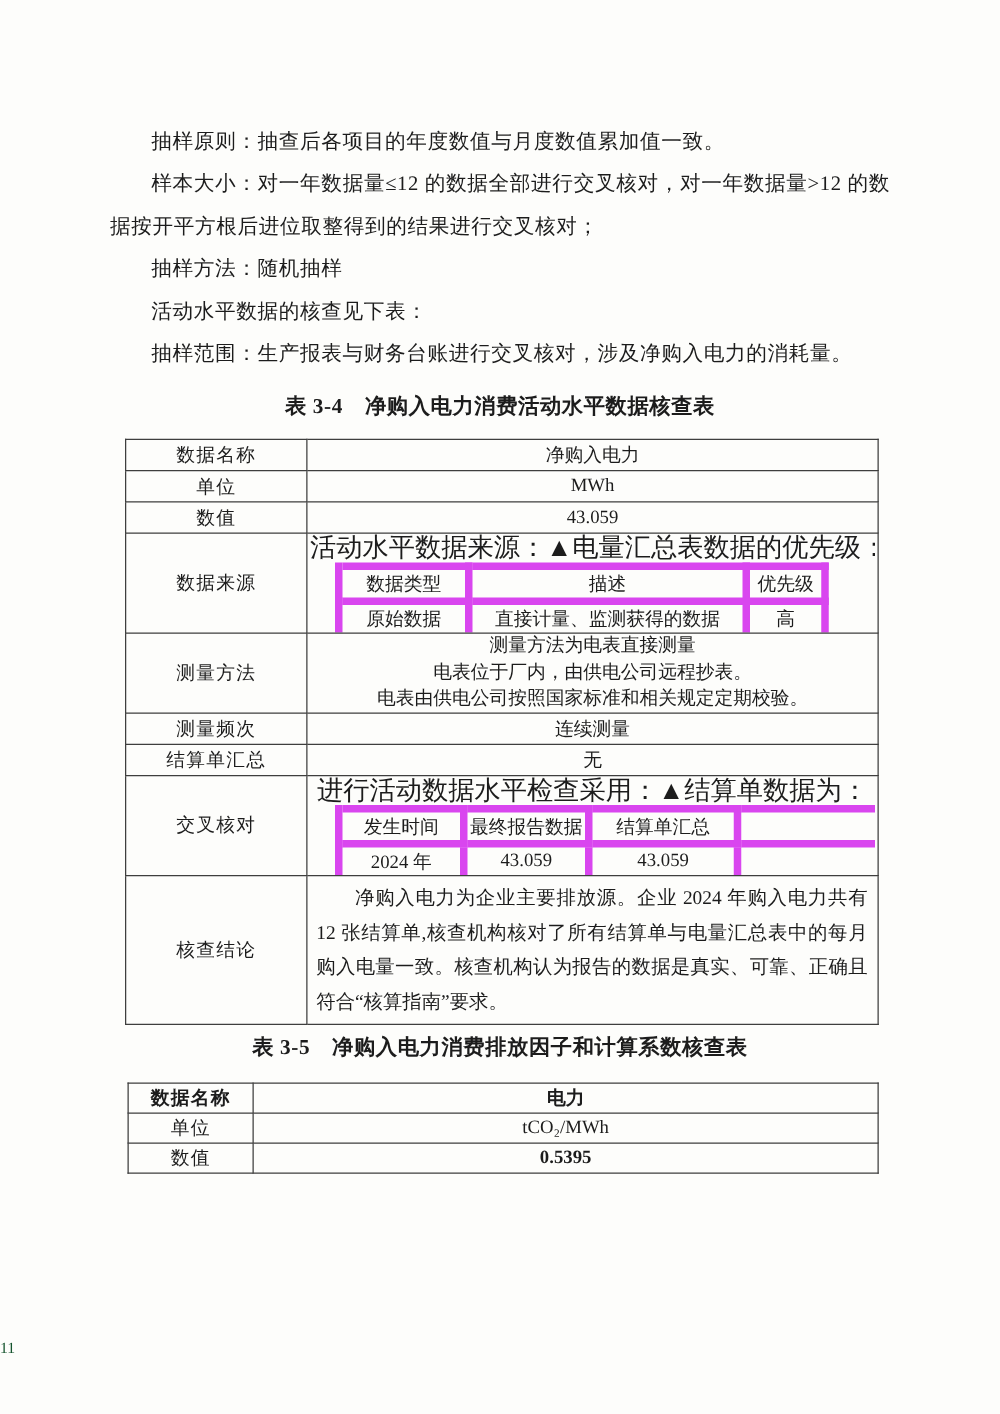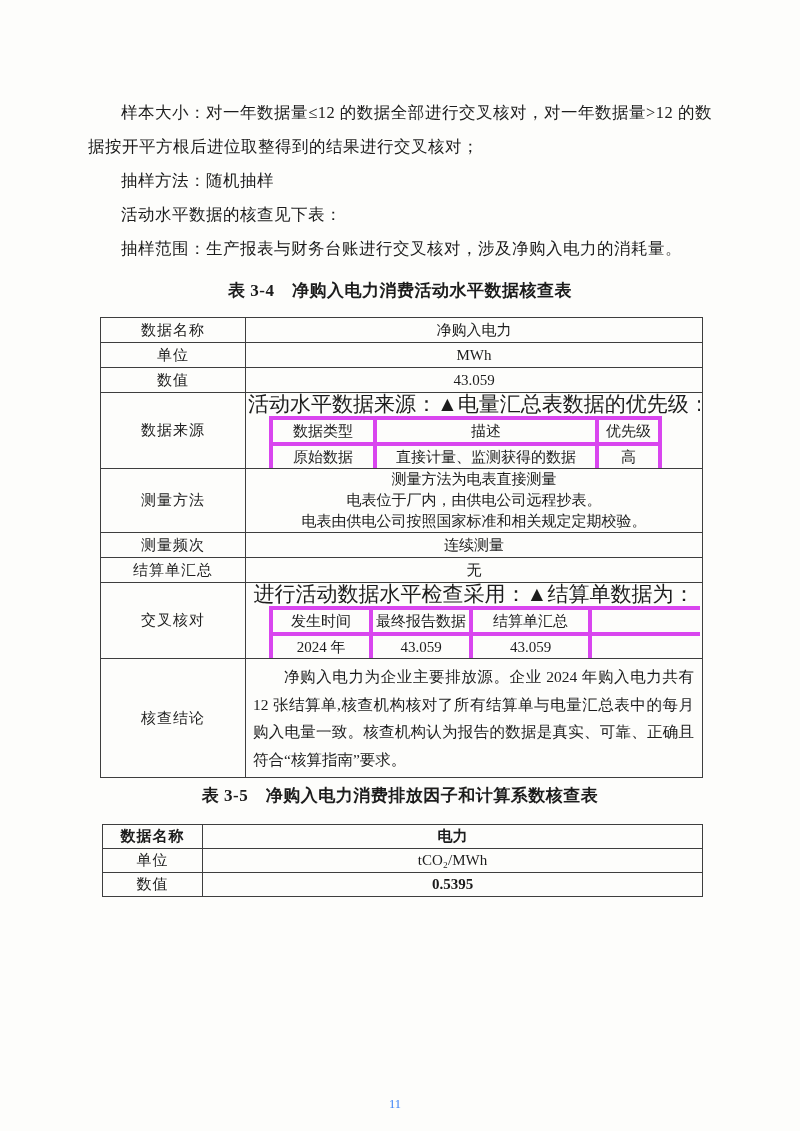--- a/index.html
+++ b/index.html
@@ -39,21 +39,21 @@
   td.nest-wrap{padding:0;}
   .cell-head{
     height:23px;line-height:23px;text-align:center;
     font-size:21px;white-space:nowrap;overflow:hidden;
   }
   table.nested{
     border-collapse:collapse;width:100%;table-layout:fixed;
     font-size:15px;
   }
   table.nested td{
-    border:4px solid #d946ef;height:22px;
+    border:6px solid #d946ef;height:22px;
     text-align:center;padding:0 1px;overflow:hidden;white-space:nowrap;
   }
   table.nested td:first-child{border-left:none;}
   table.nested td:last-child{border-right:none;}
   table.nested tr:last-child td{border-bottom:none;}
   table.nested td.spacer{border-bottom:none;border-top:none;}
   .mline{line-height:21px;font-size:15px;white-space:nowrap;}
   td.concl-cell{height:118px;}
   .concl{
     text-align:justify;font-size:15.5px;line-height:27.5px;
@@ -71,31 +71,31 @@
   }
   table.vtable2 td{
     border:1px solid #3e3e3e;height:23px;
     text-align:center;vertical-align:middle;padding:0 2px;
   }
   table.vtable2 td.lbl2{width:95px;letter-spacing:1px;}
   tr.bold-row td{font-weight:bold;}
   .bold-val{font-weight:bold;}
   .page-num{
     position:absolute;left:0;right:10px;top:1071px;
-    text-align:center;font-size:12.5px;color:#3b82f6;
+    text-align:left;font-size:12.5px;color:#14532d;
     font-family:"Liberation Serif","DejaVu Serif",serif;
-    margin-top:26px;
   }
 </style>
 </head>
 <body>
 
 <div class="page">
   <div class="content">
 
+    <p class="body-line">抽样原则：抽查后各项目的年度数值与月度数值累加值一致。</p>
     <p class="body-line">样本大小：对一年数据量≤12 的数据全部进行交叉核对，对一年数据量&gt;12 的数据按开平方根后进位取整得到的结果进行交叉核对；</p>
     <p class="body-line">抽样方法：随机抽样</p>
     <p class="body-line">活动水平数据的核查见下表：</p>
     <p class="body-line">抽样范围：生产报表与财务台账进行交叉核对，涉及净购入电力的消耗量。</p>
 
     <div class="tbl-title">表 3-4　净购入电力消费活动水平数据核查表</div>
 
     <table class="vtable">
       <tbody>
           <tr class="single">

